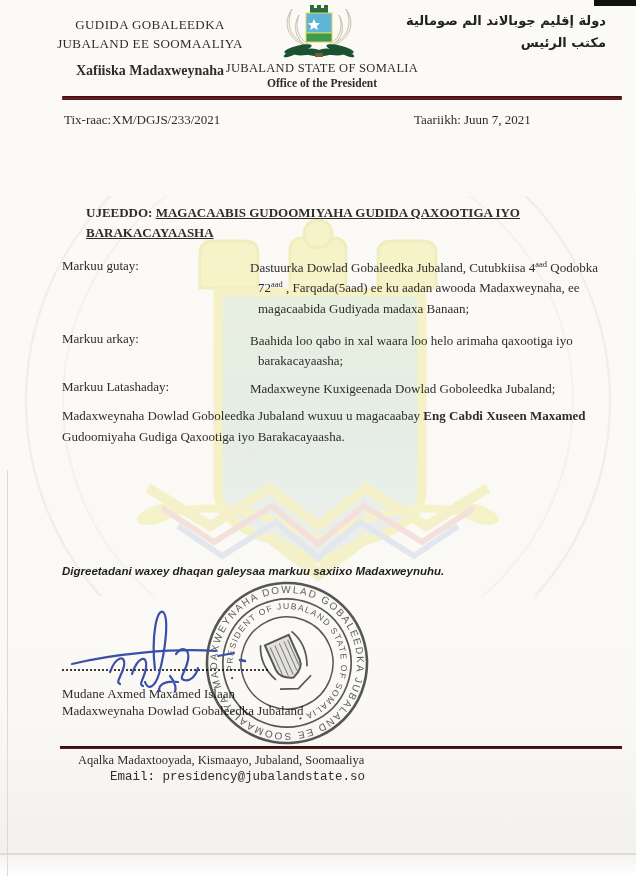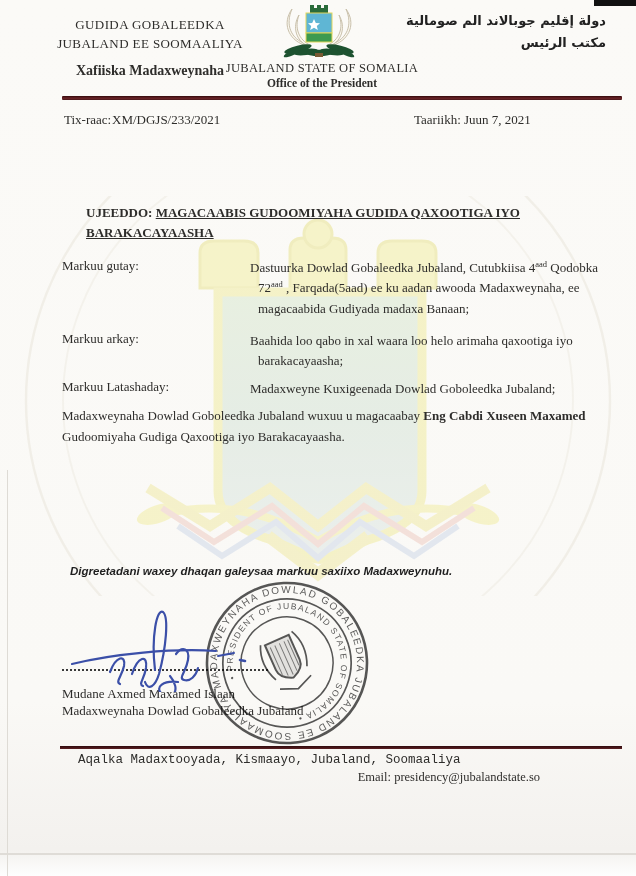--- a/index.html
+++ b/index.html
@@ -32,32 +32,32 @@
   .subject{left:62px;top:203px;width:470px;font-weight:bold;font-size:13px;line-height:19.5px;z-index:2;margin-left:24px;}
   .subject .u{text-decoration:underline;}
   
   .row-label{left:62px;width:185px;font-size:13px;z-index:2;}
   .row-value{left:250px;width:342px;font-size:13px;line-height:20.3px;z-index:2;padding-left:8px;text-indent:-8px;}
   .r1{top:258px;} .r2{top:331px;} .r3{top:379px;}
   sup{font-size:8.5px;line-height:0;}
   .para{left:62px;top:406px;width:525px;font-size:13px;line-height:20.5px;z-index:2;}
   .para b{font-weight:bold;}
   .decree{left:62px;top:565px;width:480px;font-family:"Liberation Sans",sans-serif;
-    font-style:italic;font-weight:bold;font-size:11.5px;color:#1f1f1f;z-index:2;margin-left:8px;}
+    font-style:italic;font-weight:bold;font-size:11.5px;color:#1f1f1f;z-index:2;}
   
   .sig-svg{left:58px;top:592px;z-index:4;}
   .dotline{left:62px;top:669px;width:206px;border-bottom:2px dotted #3a3a3a;z-index:2;}
   .signer-name{left:62px;top:686px;font-size:13px;z-index:2;}
   .signer-title{left:62px;top:703px;font-size:13px;z-index:2;text-align:center;}
   .stamp-svg{left:200px;top:576px;z-index:3;mix-blend-mode:multiply;opacity:.88;}
   
   .foot-rule{left:60px;top:746px;width:562px;height:3px;
     background:linear-gradient(180deg,#2e0a0d 0%,#5c1f22 100%);z-index:2;}
-  .address{left:78px;top:753px;font-size:12.5px;z-index:2;font-family:Liberation Mono, monospace;}
-  .email{left:110px;top:770px;width:430px;text-align:right;font-size:12.5px;z-index:2;}
+  .address{left:78px;top:753px;font-size:12.5px;z-index:2;}
+  .email{left:110px;top:770px;width:430px;text-align:left;font-size:12.5px;z-index:2;font-family:Liberation Mono, monospace;}
   .wm{left:0;top:196px;z-index:0;}
 </style>
 </head>
 <body>
 
 <div class="page">
 
   <div class="abs corner-mark"></div>
   <div class="abs bottom-shadow"></div>
   <div class="abs left-edge-line"></div>

